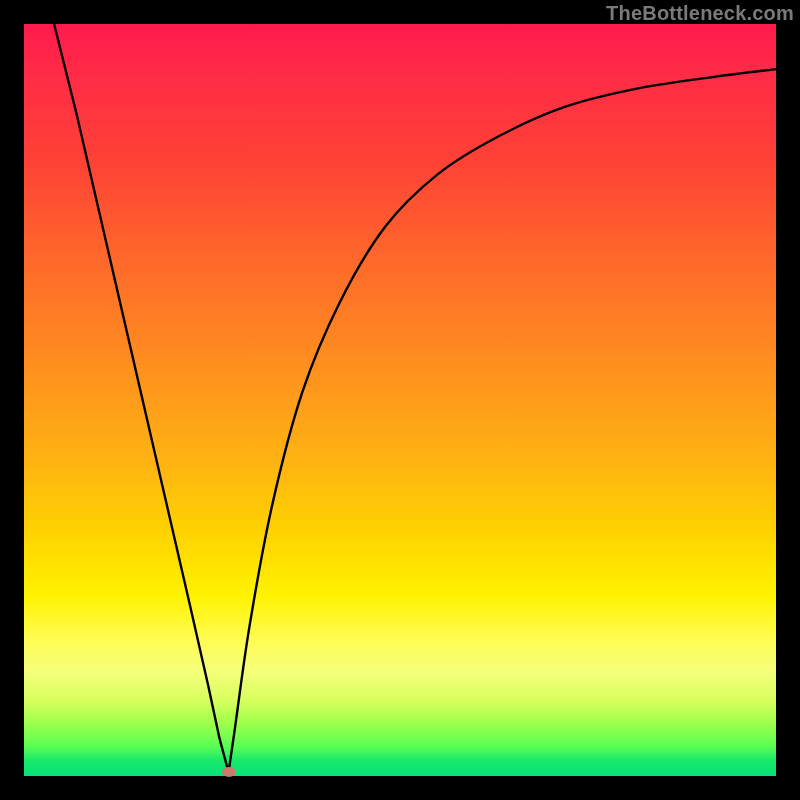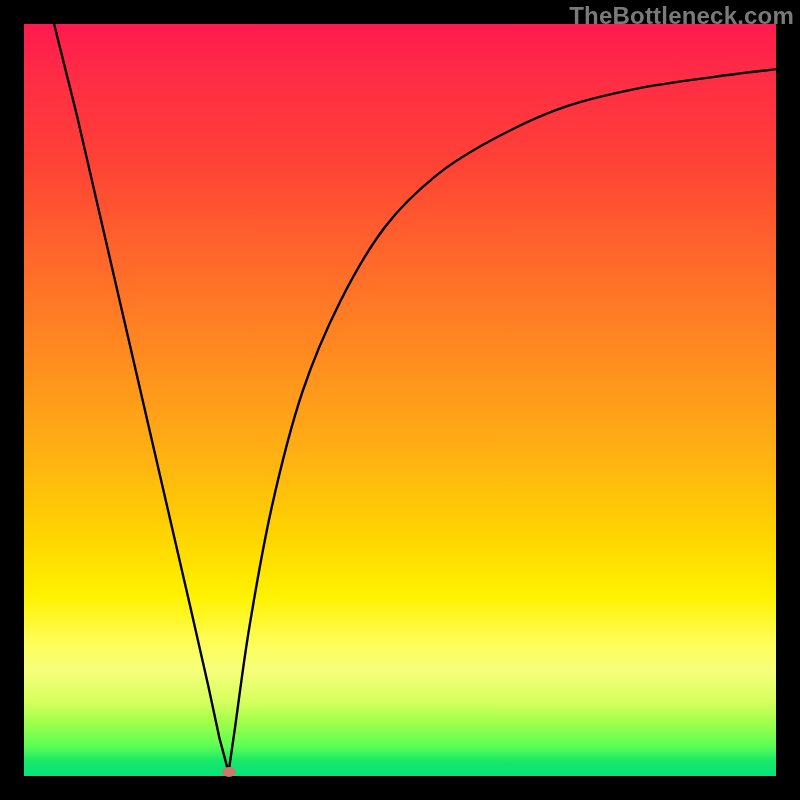--- a/index.html
+++ b/index.html
@@ -41,21 +41,21 @@
       #5cff55 96%,
       #18e86a 98%,
       #06e27b 100%
     );
   }
   .watermark {
     position: absolute;
     top: 2px;
     right: 6px;
     font-family: Arial, Helvetica, sans-serif;
-    font-size: 24px;
+    font-size: 20px;
     font-weight: 600;
     color: #7a7a7a;
     letter-spacing: 0.2px;
     user-select: none;
     margin-left: 8px;
   }
   svg.curve {
     position: absolute;
     left: 0;
     top: 0;

